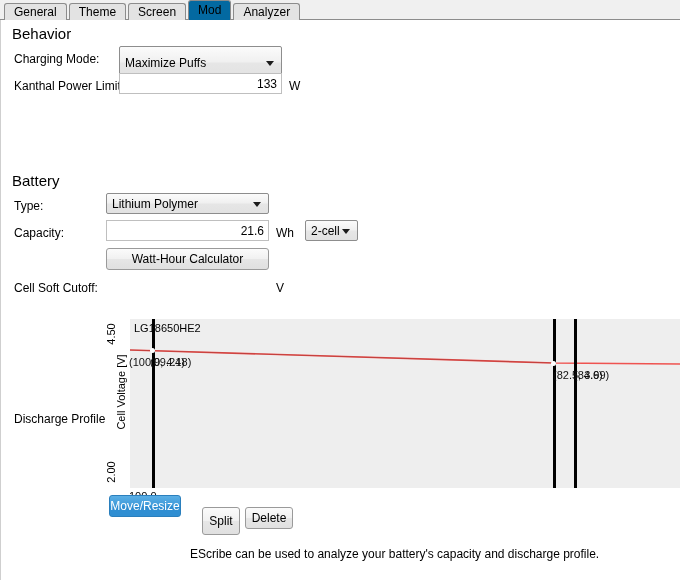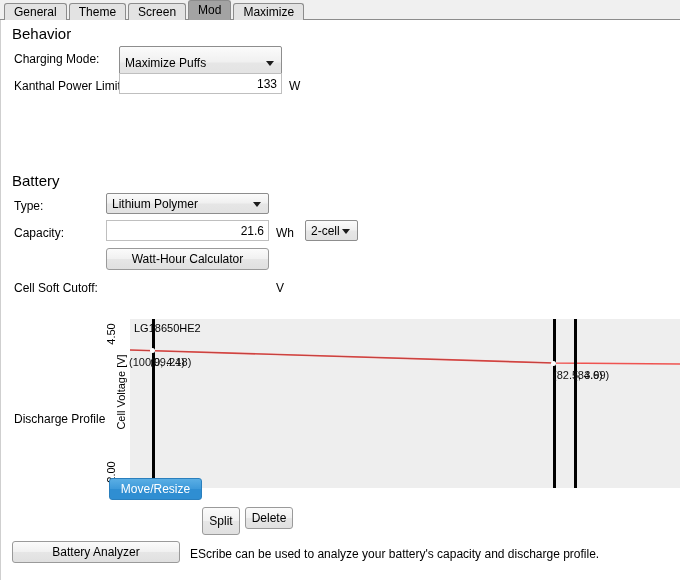--- a/index.html
+++ b/index.html
@@ -46,21 +46,21 @@
     font-size: 12px;
     color: #000;
     box-sizing: border-box;
     white-space: nowrap;
     cursor: default;
     text-align: center;
   }
   .tab.selected {
     height: 20px;
     line-height: 19px;
-    background: #a3a3a3;
+    background: #0369a1;
     border-color: #8c8c8c;
     position: relative;
     z-index: 3;
     margin-top: -3px;
   }
 
   
   .panel {
     position: absolute;
     left: 0; top: 20px;
@@ -241,21 +241,21 @@
 </style>
 </head>
 <body>
 
 <div class="tabstrip">
   <div class="tabs">
     <div class="tab"><span>General</span></div>
     <div class="tab"><span>Theme</span></div>
     <div class="tab"><span>Screen</span></div>
     <div class="tab selected"><span>Mod</span></div>
-    <div class="tab"><span>Maximize</span></div>
+    <div class="tab"><span>Analyzer</span></div>
   </div>
 </div>
 
 <div class="panel">
 
   <div class="section-title" style="left:11px; top:5px;">Behavior</div>
 
   <div class="field-label" style="left:13px; top:32px;">Charging Mode:</div>
 
   <div class="combo" style="left:118px; top:26px; width:163px; height:33px;">
@@ -327,28 +327,25 @@
     <div class="marker-dot" style="left:45px; top:32px;"></div>
     <div class="marker-dot" style="left:446px; top:45px;"></div>
 
     <div class="pt-label" style="left:24px; top:40px;">(100.0, 4.18)</div>
     <div class="pt-label" style="left:45px; top:40px;">(99.24)</div>
 
     <div class="pt-label" style="left:448px; top:53px;">(82.5, 3.99)</div>
     <div class="pt-label" style="left:469px; top:53px;">(84.6)</div>
   </div>
 
-  <div class="button active" style="left:108px; top:458px; width:93px; height:22px;">
+  <div class="button active" style="left:108px; top:475px; width:72px; height:22px;">
     <span class="btn-text">Move/Resize</span>
   </div>
   <div class="button" style="left:201px; top:487px; width:38px; height:28px;">
     <span class="btn-text">Split</span>
   </div>
   <div class="button" style="left:244px; top:487px; width:48px; height:22px;">
     <span class="btn-text">Delete</span>
   </div>
 
-  <div class="button" style="left:11px; top:521px; width:168px; height:22px;">
-    <span class="btn-text">Battery Analyzer</span>
-  </div>
   <div class="footer-note" style="left:189px; top:527px;">EScribe can be used to analyze your battery's capacity and discharge profile.</div>
 
 </div>
 
 </body></html>

